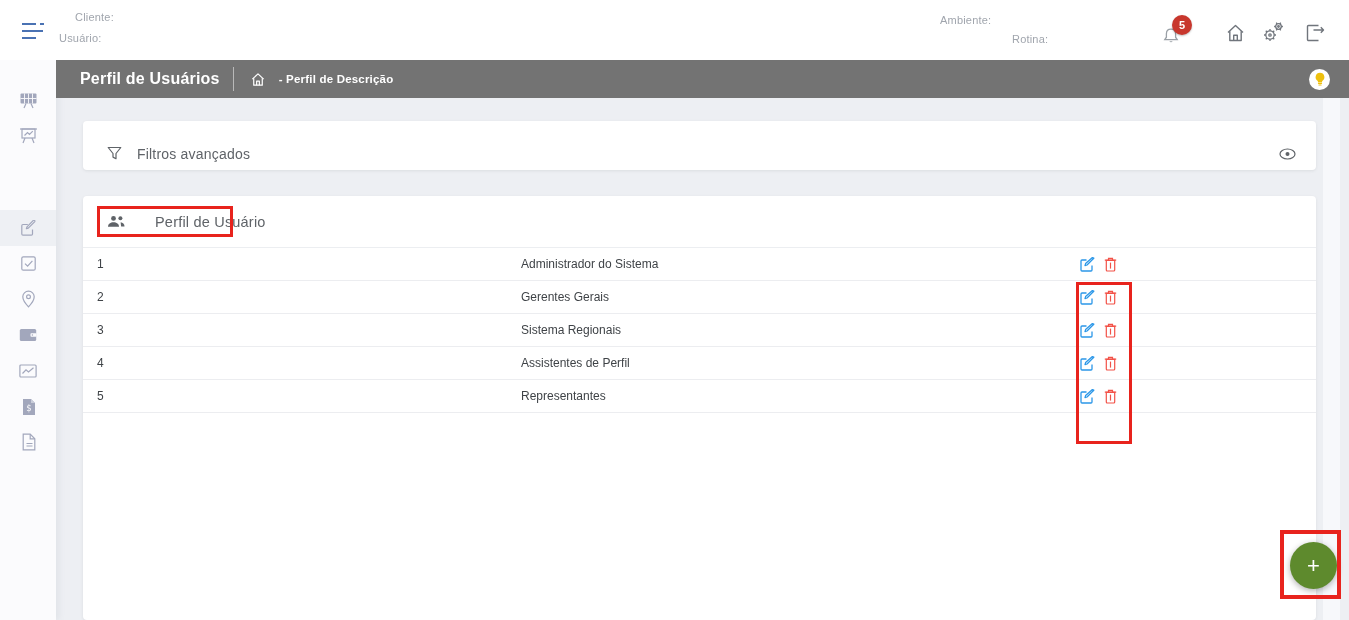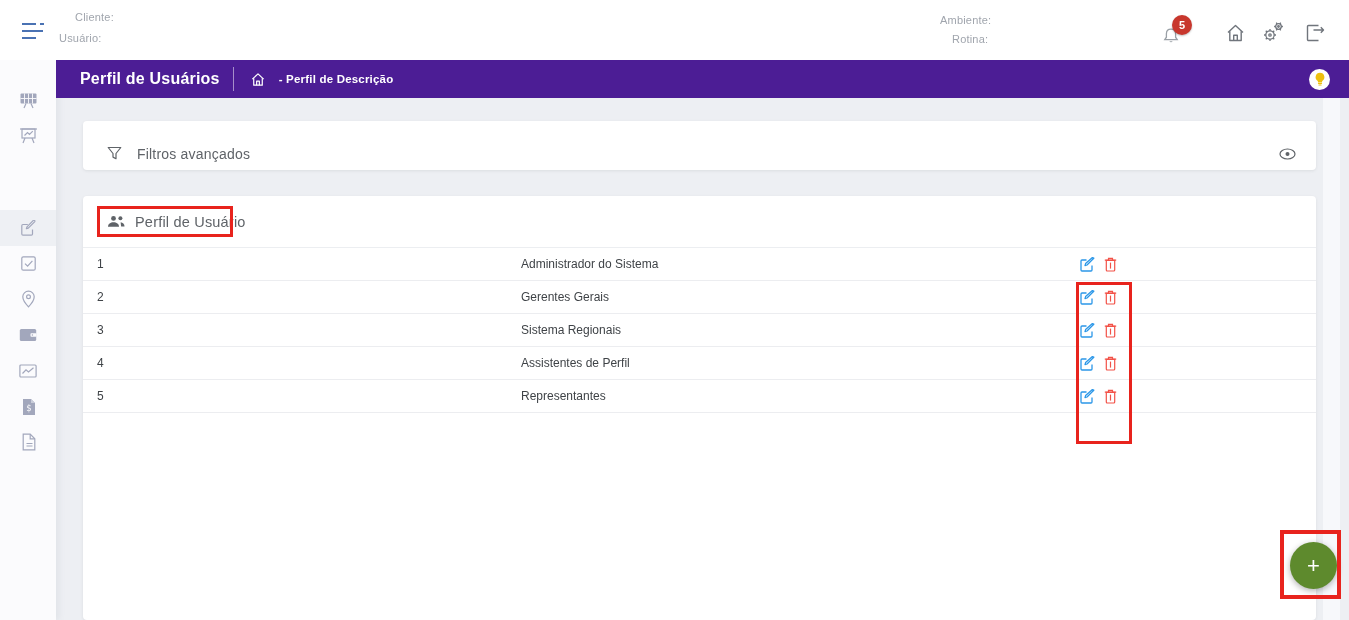--- a/index.html
+++ b/index.html
@@ -7,33 +7,33 @@
   body { font-family:"Liberation Sans", sans-serif; background:#fff; }
   .screen { position:relative; width:1349px; height:620px; background:#fff; overflow:hidden; }
 
   
   .top-header { position:absolute; left:0; top:0; width:1349px; height:60px; background:#fff; z-index:6; }
   .hamburger { position:absolute; left:20px; top:22px; width:26px; height:18px; cursor:pointer; }
   .hdr-label { position:absolute; font-size:11px; color:#a0a5ad; letter-spacing:.2px; }
   .lbl-cliente  { left:75px;  top:11px; }
   .lbl-usuario  { left:59px;  top:32px; }
   .lbl-ambiente { left:940px; top:14px; }
-  .lbl-rotina   { left:952px;top:33px; }
+  .lbl-rotina   { left:1012px;top:33px; }
   .bell-wrap { position:absolute; left:1160px; top:14px; width:36px; height:34px; cursor:pointer; }
   .bell-svg { position:absolute; left:3px; top:13px; }
   .badge { position:absolute; left:12px; top:1px; width:20px; height:20px; border-radius:50%;
            background:#c8372d; color:#fff; font-size:11px; font-weight:bold;
            display:flex; align-items:center; justify-content:center; box-shadow:0 1px 2px rgba(0,0,0,.25); }
   .hdr-icon-btn { position:absolute; width:30px; height:30px; display:flex; align-items:center; justify-content:center; cursor:pointer; }
   .btn-home { left:1220px; top:18px; }
   .btn-gears{ left:1258px; top:17px; }
   .btn-exit { left:1300px; top:18px; }
 
   
-  .title-bar { position:absolute; left:56px; top:60px; width:1293px; height:38px; background:#4c1d95;
+  .title-bar { position:absolute; left:56px; top:60px; width:1293px; height:38px; background:#737373;
                display:flex; align-items:center; z-index:5; }
   .page-title { margin-left:24px; color:#fff; font-size:16px; font-weight:bold; letter-spacing:.2px; }
   .vsep { margin-left:13px; width:1px; height:24px; background:rgba(255,255,255,.5); }
   .crumb-home { margin-left:16px; display:flex; align-items:center; cursor:pointer; }
   .crumb { margin-left:13px; color:#fff; font-size:11.5px; font-weight:bold; letter-spacing:.2px; }
   .bulb-circle { margin-left:auto; margin-right:19px; width:21px; height:21px; border-radius:50%;
                  background:#fff; display:flex; align-items:center; justify-content:center; cursor:pointer; }
 
   
   .sidebar { position:absolute; left:0; top:60px; width:56px; height:560px; background:#fbfbfd;
@@ -45,21 +45,21 @@
   
   .main-bg { position:absolute; left:56px; top:98px; width:1293px; height:522px; background:#edeff3; z-index:1; }
   .scroll-track { position:absolute; left:1323px; top:98px; width:17px; height:522px; background:#f7f8fb; z-index:2; }
 
   .card { position:absolute; background:#fff; border-radius:4px; box-shadow:0 1px 3px rgba(60,64,67,.10); z-index:3; }
   .filter-card { left:83px; top:121px; width:1233px; height:49px; display:flex; align-items:center; padding:16px 20px 0 24px; }
   .filter-label { margin-left:15px; font-size:14px; color:#5f6368; letter-spacing:.2px; }
   .eye-btn { margin-left:auto; display:flex; align-items:center; cursor:pointer; }
 
   .table-card { left:83px; top:196px; width:1233px; height:424px; }
-  .card-head { height:52px; border-bottom:1px solid #eceef1; display:flex; align-items:center; padding-left:24px; }
+  .card-head { height:52px; border-bottom:1px solid #eceef1; display:flex; align-items:center; padding-left:24px;gap:20px; }
   .card-title { margin-left:10px; font-size:14.5px; color:#5f6368; letter-spacing:.2px; }
 
   .cols-row { position:relative; height:33px; border-bottom:1px solid #dfe2e6; }
   .col-h { position:absolute; top:0; line-height:33px; font-size:11px; color:#9aa0a6; letter-spacing:.2px; }
   .col-codigo { left:14px; } .col-desc { left:422px; } .col-acoes { left:824px; }
 
   .t-row { position:relative; height:33px; border-bottom:1px solid #ecedf0; }
   .cell { position:absolute; top:0; line-height:33px; font-size:12px; color:#3f4347; }
   .cell-codigo { left:14px; } .cell-desc { left:438px; }
   .actions { position:absolute; left:997px; top:0; height:33px; display:flex; align-items:center; gap:9px; }

